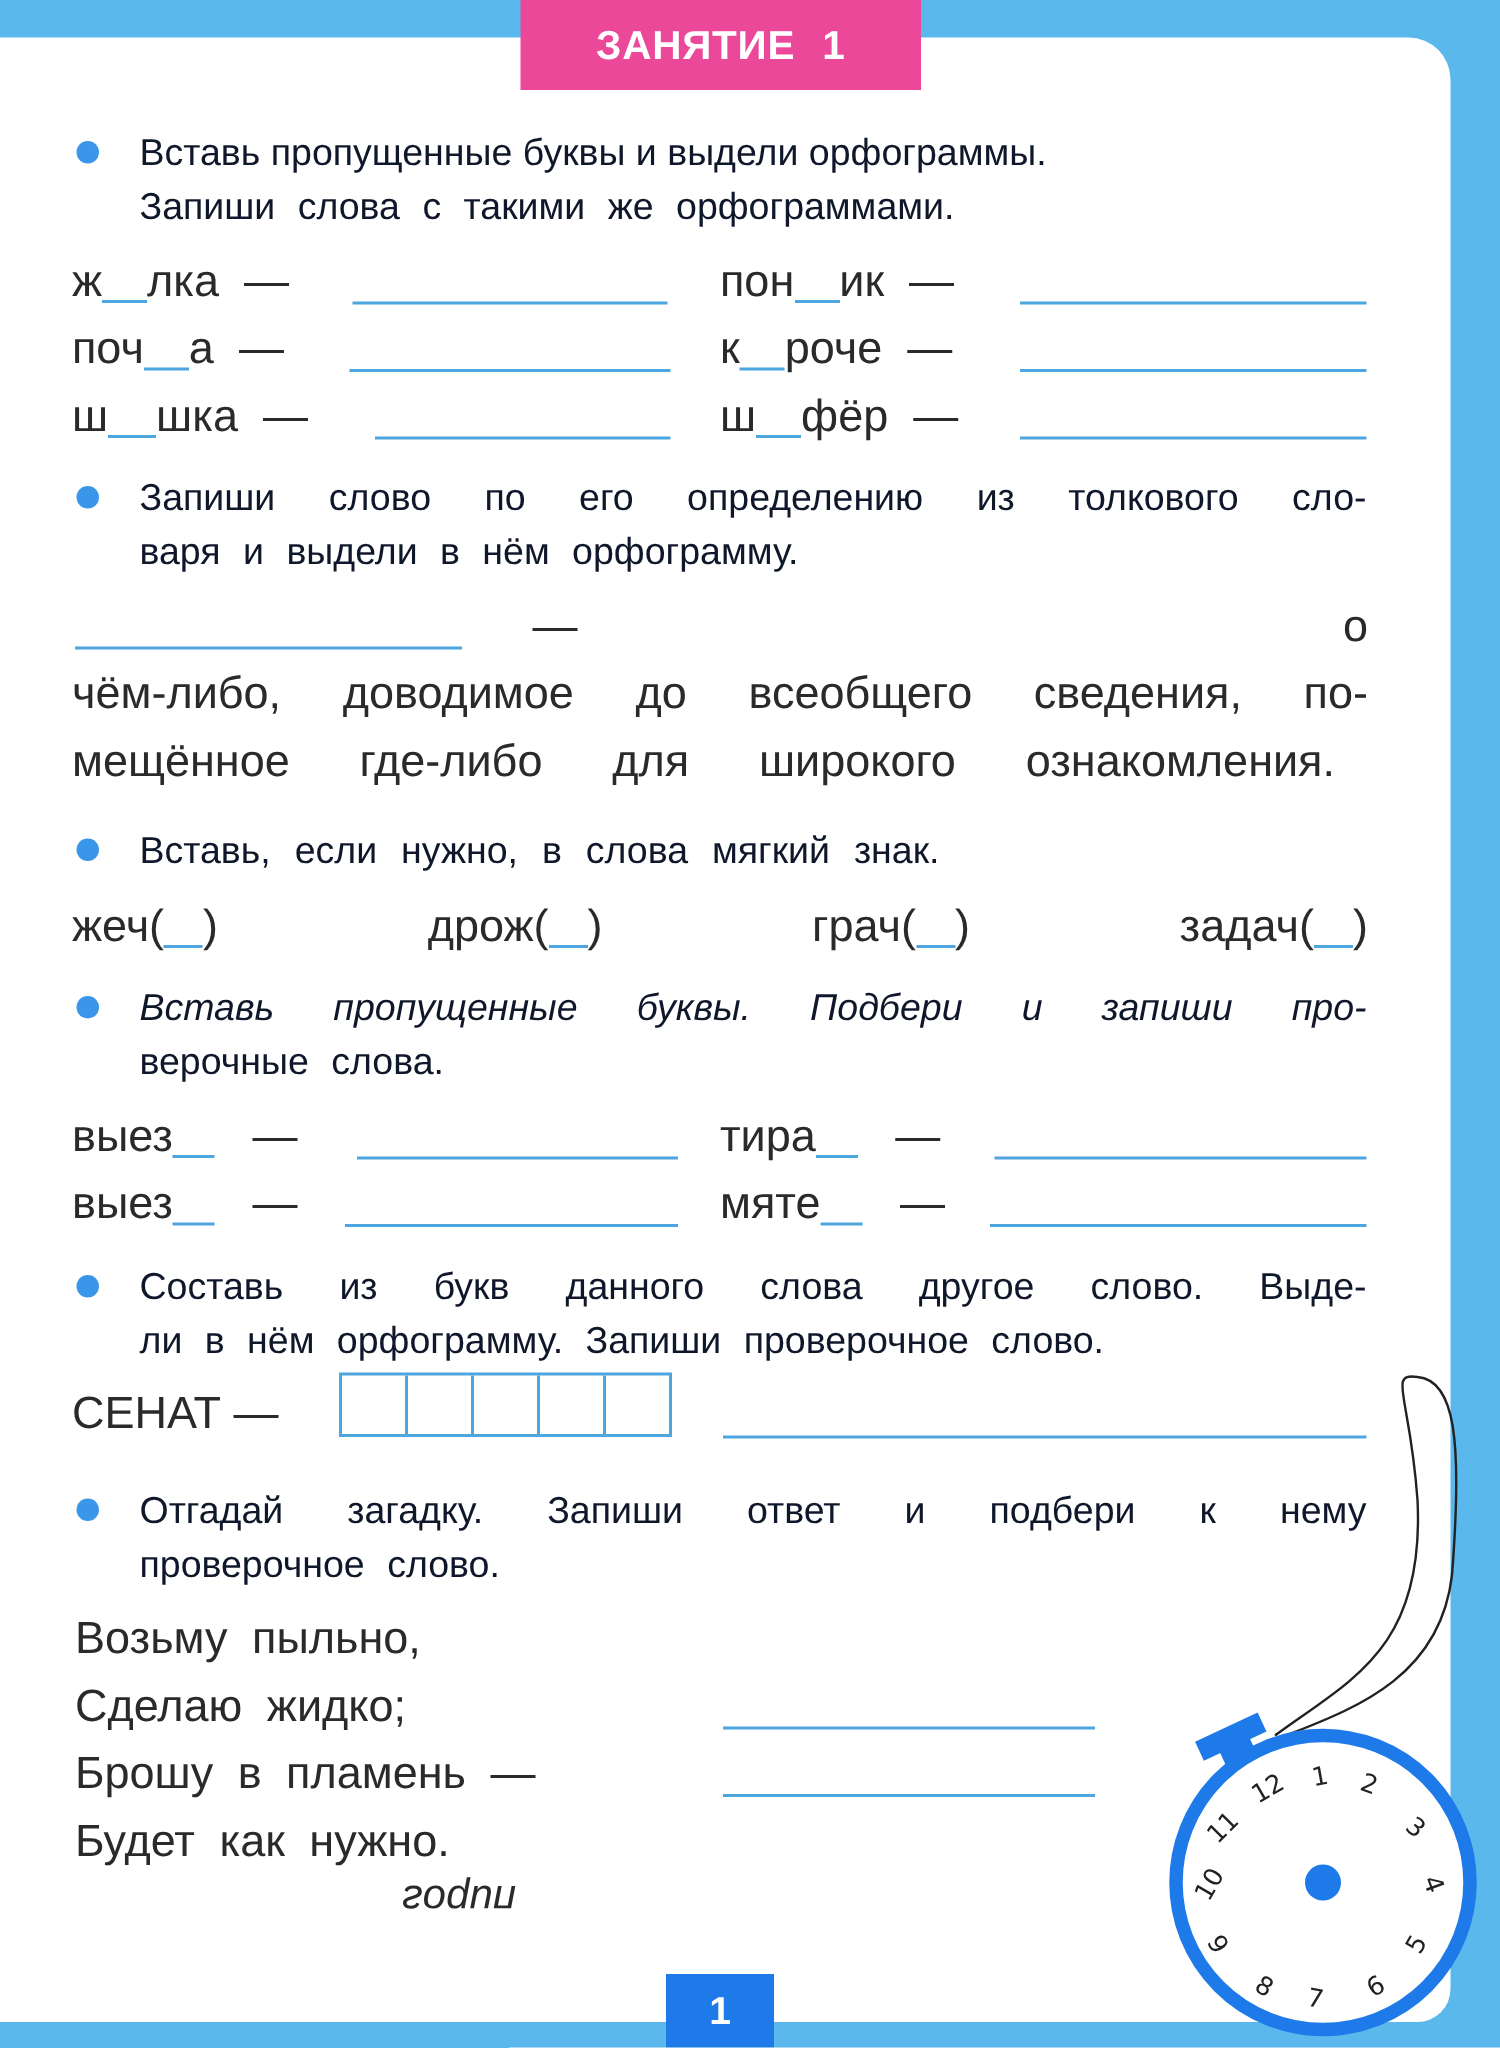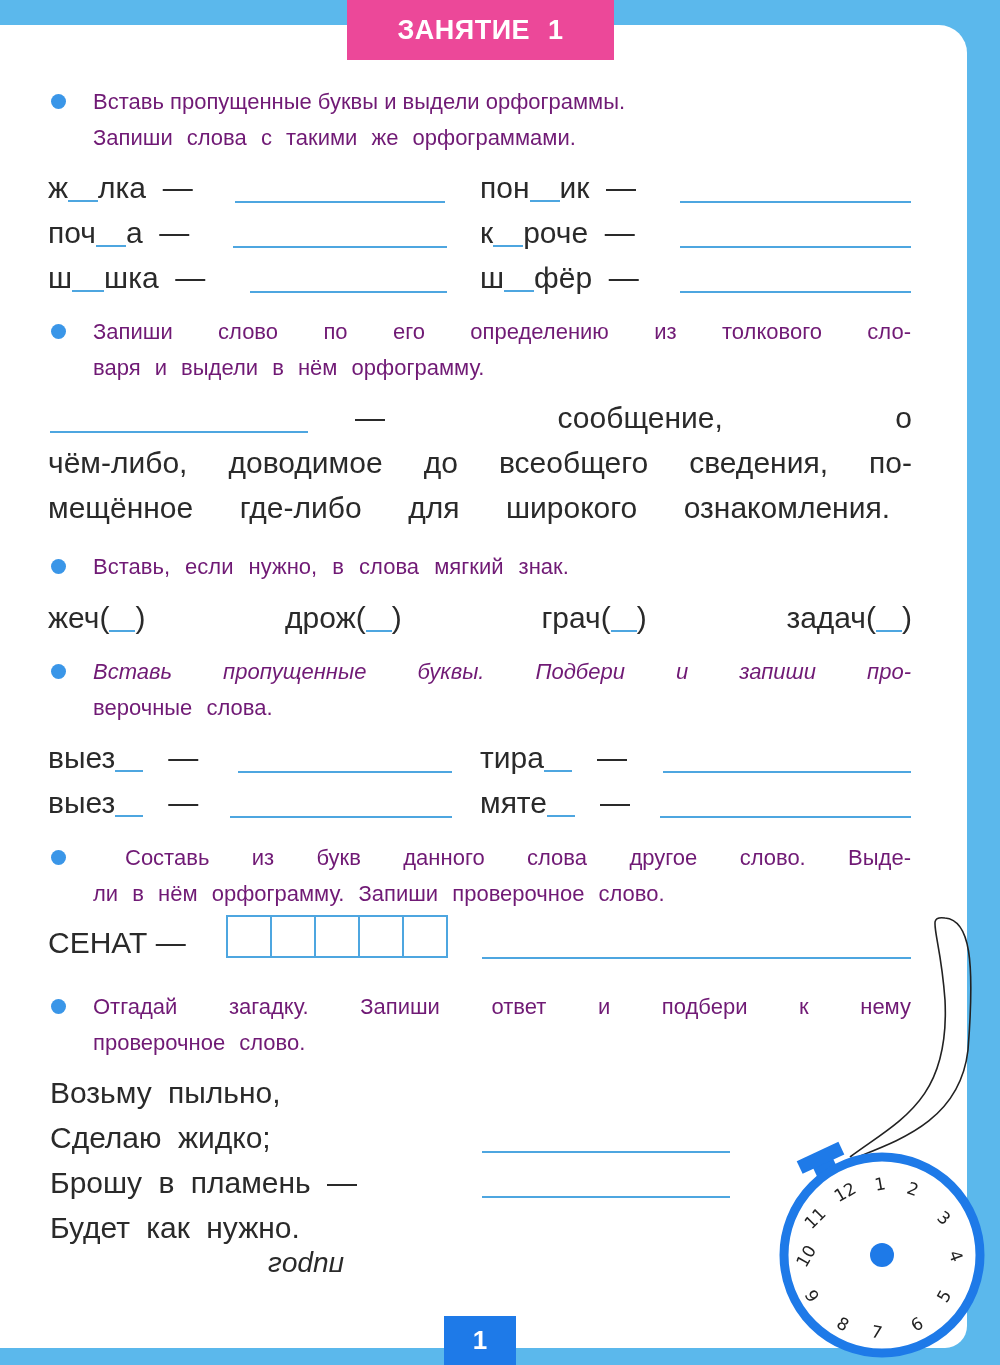--- a/index.html
+++ b/index.html
@@ -2,21 +2,21 @@
 <html><head>
 <meta charset="utf-8">
 <style>
   html,body{margin:0;padding:0;}
   body{width:1000px;height:1365px;position:relative;overflow:hidden;background:#5bb8ec;font-family:"Liberation Sans",sans-serif;color:#2a2a2a;}
   .band-top{position:absolute;left:0;top:0;width:1000px;height:25px;background:#5bb8ec;}
   .card{position:absolute;left:0;top:25px;width:967px;height:1323px;background:#fff;border-top-right-radius:28px;border-bottom-right-radius:22px;}
   .title-box{position:absolute;left:347px;top:0;width:267px;height:60px;background:#ec4899;color:#fff;font-weight:bold;font-size:27px;display:flex;align-items:center;justify-content:center;letter-spacing:0.5px;word-spacing:10px;}
   .page-num{position:absolute;left:444px;top:1316px;width:72px;height:49px;background:#1e7ae8;color:#fff;font-weight:bold;font-size:26px;display:flex;align-items:center;justify-content:center;}
   .abs{position:absolute;}
-  .instr{position:absolute;left:93px;font-size:22px;line-height:36px;color:#701a75;white-space:nowrap;}
+  .instr{position:absolute;left:93px;font-size:25px;line-height:36px;color:#0f172a;white-space:nowrap;}
   .bullet{position:absolute;width:15px;height:15px;border-radius:50%;background:#3a96e8;}
   .ex{position:absolute;font-size:30px;color:#2a2a2a;white-space:nowrap;line-height:36px;}
   .gap{display:inline-block;border-bottom:2px solid #4ea6e0;height:28px;vertical-align:bottom;margin-bottom:4px;}
   .line{position:absolute;height:0;border-top:2px solid #4ea6e0;}
   .j{display:flex;justify-content:space-between;}
   .grid{position:absolute;left:226px;top:915px;display:flex;border:2px solid #4ea6e0;}
   .cell{width:42px;height:39px;border-right:2px solid #4ea6e0;}
   .cell:last-child{border-right:none;}
   .answer{position:absolute;left:268px;top:1250px;font-size:28px;font-style:italic;transform:rotate(180deg);color:#2a2a2a;}
 </style>
@@ -49,21 +49,20 @@
 
 <div class="bullet" style="left:51px;top:324px;"></div>
 <div class="instr" style="top:314px;width:818px;">
     <span style="display:block;text-align:justify;text-align-last:justify;">Запиши слово по его определению из толкового сло-</span>
   </div>
 <div class="instr" style="top:350px;word-spacing:8px;">варя и выдели в нём орфограмму.</div>
 
 <div class="line" style="left:50px;top:431px;width:258px;"></div>
 <div class="ex j" style="left:355px;top:400px;width:557px;">
   <span>—</span>
-  <span>сообщение,</span>
   <span>о</span>
 </div>
 <div class="ex" style="left:48px;top:445px;width:864px;text-align:justify;text-align-last:justify;">чём-либо, доводимое до всеобщего сведения, по-</div>
 <div class="ex" style="left:48px;top:490px;width:842px;text-align:justify;text-align-last:justify;">мещённое где-либо для широкого ознакомления.</div>
 
 <div class="bullet" style="left:51px;top:559px;"></div>
 <div class="instr" style="top:549px;word-spacing:9px;">Вставь, если нужно, в слова мягкий знак.</div>
 <div class="ex j" style="left:48px;top:600px;width:864px;">
   <span><span>жеч(</span><span class="gap" style="width:26px"></span><span>)</span></span>
   <span><span>дрож(</span><span class="gap" style="width:26px"></span><span>)</span></span>
@@ -81,21 +80,21 @@
 <div class="line" style="left:238px;top:771px;width:214px;"></div>
 <div class="ex" style="left:48px;top:785px;"><span>выез</span><span class="gap" style="width:28px"></span>&nbsp;&nbsp;&nbsp;<span>—</span></div>
 <div class="line" style="left:230px;top:816px;width:222px;"></div>
 <div class="ex" style="left:480px;top:740px;"><span>тира</span><span class="gap" style="width:28px"></span>&nbsp;&nbsp;&nbsp;<span>—</span></div>
 <div class="line" style="left:663px;top:771px;width:248px;"></div>
 <div class="ex" style="left:480px;top:785px;"><span>мяте</span><span class="gap" style="width:28px"></span>&nbsp;&nbsp;&nbsp;<span>—</span></div>
 <div class="line" style="left:660px;top:816px;width:251px;"></div>
 
 <div class="bullet" style="left:51px;top:850px;"></div>
 <div class="instr" style="top:840px;width:818px;">
-    <span style="display:block;text-align:justify;text-align-last:justify;margin-left:32px;">Составь из букв данного слова другое слово. Выде-</span>
+    <span style="display:block;text-align:justify;text-align-last:justify;">Составь из букв данного слова другое слово. Выде-</span>
   </div>
 <div class="instr" style="top:876px;word-spacing:8px;">ли в нём орфограмму. Запиши проверочное слово.</div>
 <div class="ex" style="left:48px;top:925px;"><span>СЕНАТ</span>&nbsp;<span>—</span></div>
 <div class="grid">
   <div class="cell"></div>
   <div class="cell"></div>
   <div class="cell"></div>
   <div class="cell"></div>
   <div class="cell"></div>
 </div>

